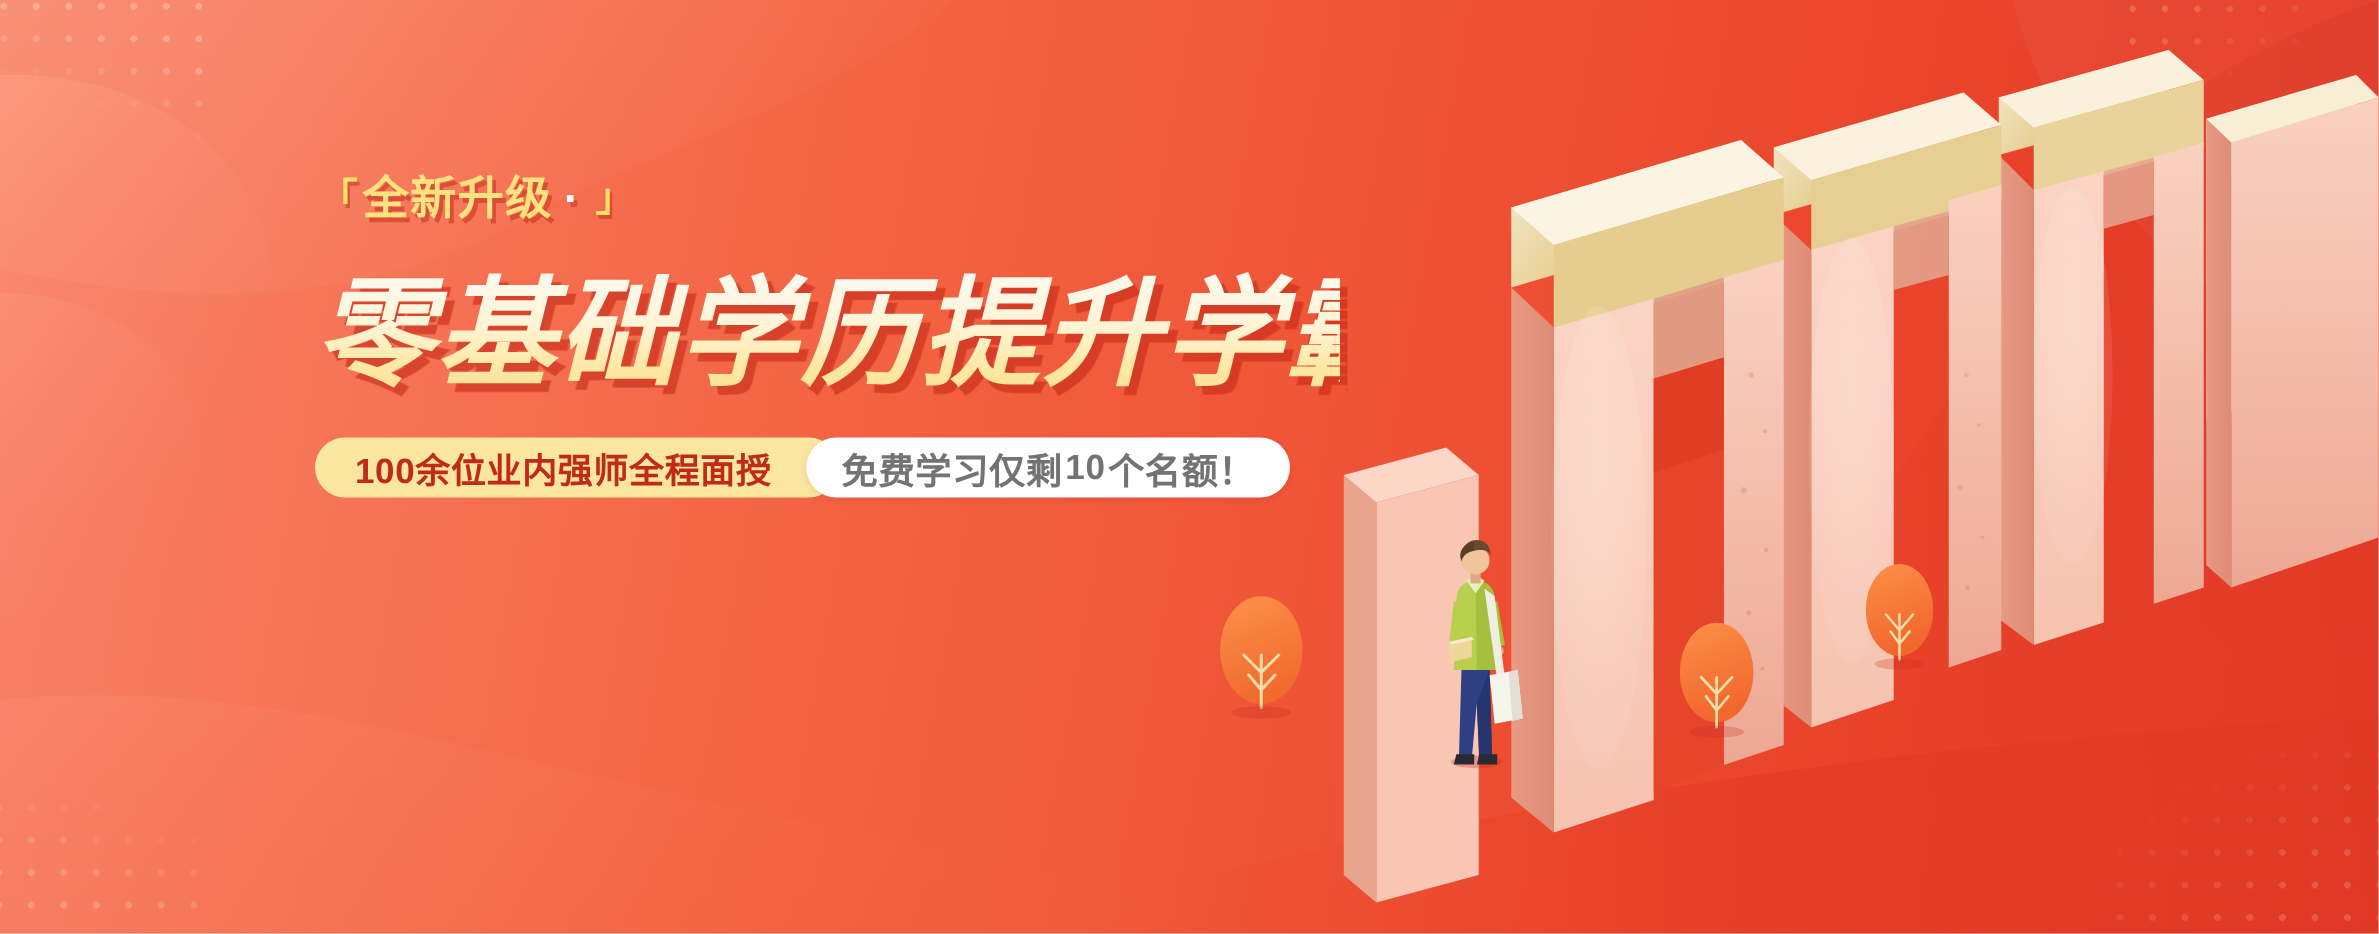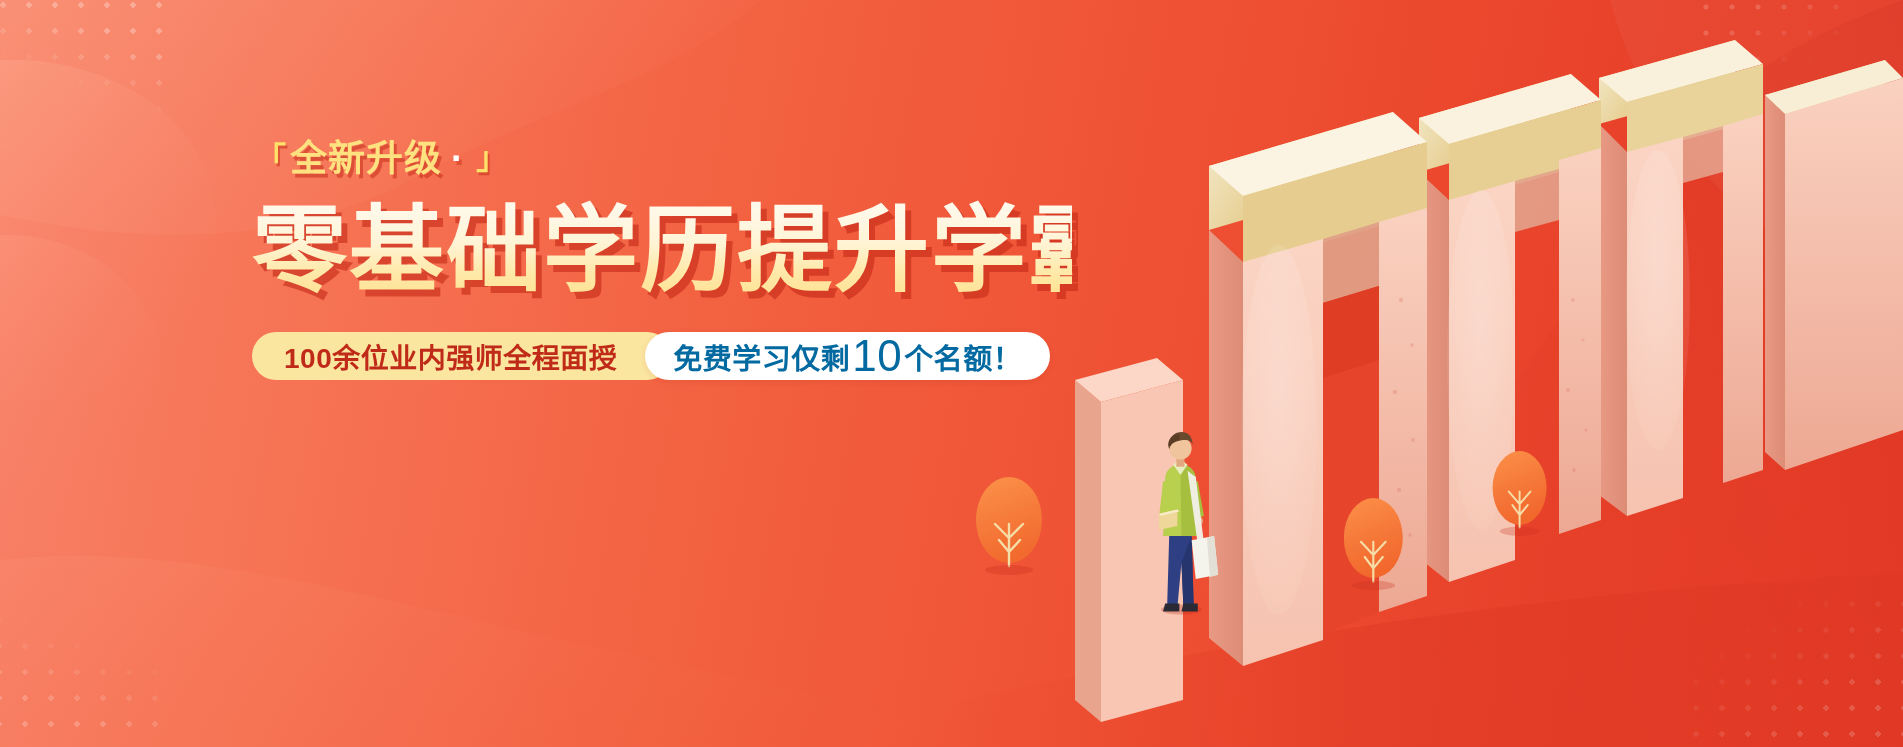--- a/index.html
+++ b/index.html
@@ -48,51 +48,52 @@
     display:flex;align-items:center;gap:0;
     font-family:"Liberation Sans","DejaVu Sans",sans-serif;
   }
   .subtitle .brk{color:#ffe169;font-size:31px;margin:0 3px;
      text-shadow:2px 3px 0 rgba(200,48,28,.55);}
   .subtitle .y{color:#ffe280;text-shadow:3px 4px 0 rgba(198,45,26,.55);}
   .subtitle .w{color:#ffffff;text-shadow:3px 4px 0 rgba(198,45,26,.45);}
   .subtitle .dot{color:#ffffff;margin:0 9px;text-shadow:3px 4px 0 rgba(198,45,26,.45);}
 
   .title{
-    margin-top:22px;
+    margin-top:40px;
     font-size:95px;font-weight:900;letter-spacing:2px;
     line-height:1.08;white-space:nowrap;
     color:#ffeec2;
     background:linear-gradient(180deg,#fffaf0 0%,#fff4d6 42%,#ffe9a8 72%,#ffdf8f 100%);
     -webkit-background-clip:text;background-clip:text;
     -webkit-text-fill-color:transparent;
     filter:drop-shadow(6px 7px 0 rgba(199,42,24,.62));
     font-family:"Liberation Sans","DejaVu Sans",sans-serif;
+    font-style:italic;
   }
 
   .pills{margin-top:30px;display:flex;align-items:center;}
   .pill{
     display:inline-flex;align-items:center;justify-content:center;
     height:48px;border-radius:27px;white-space:nowrap;
     font-weight:700;
   }
   .pill-left{
     background:#fbe6a0;color:#c02a18;
     font-size:28px;padding:0 30px 0 32px;
     margin-right:-26px;padding-right:54px;
     letter-spacing:.5px;
   }
   .pill-right{
-    background:#ffffff;color:#0369a1;
+    background:#ffffff;color:#737373;
     font-size:29px;padding:0 28px;
     letter-spacing:.5px;
     box-shadow:0 2px 6px rgba(160,30,15,.12);
     position:relative;z-index:2;
   }
-  .pill-right .num{font-size:44px;font-weight:400;padding:0 2px;}
+  .pill-right .num{font-size:28px;font-weight:700;padding:0 2px;}
 
   
   .illus{position:absolute;right:0;bottom:0;width:980px;height:747px;z-index:4;}
   .illus svg{display:block;width:100%;height:100%;}
 </style>
 </head>
 <body>
 
 <div class="banner">
 

